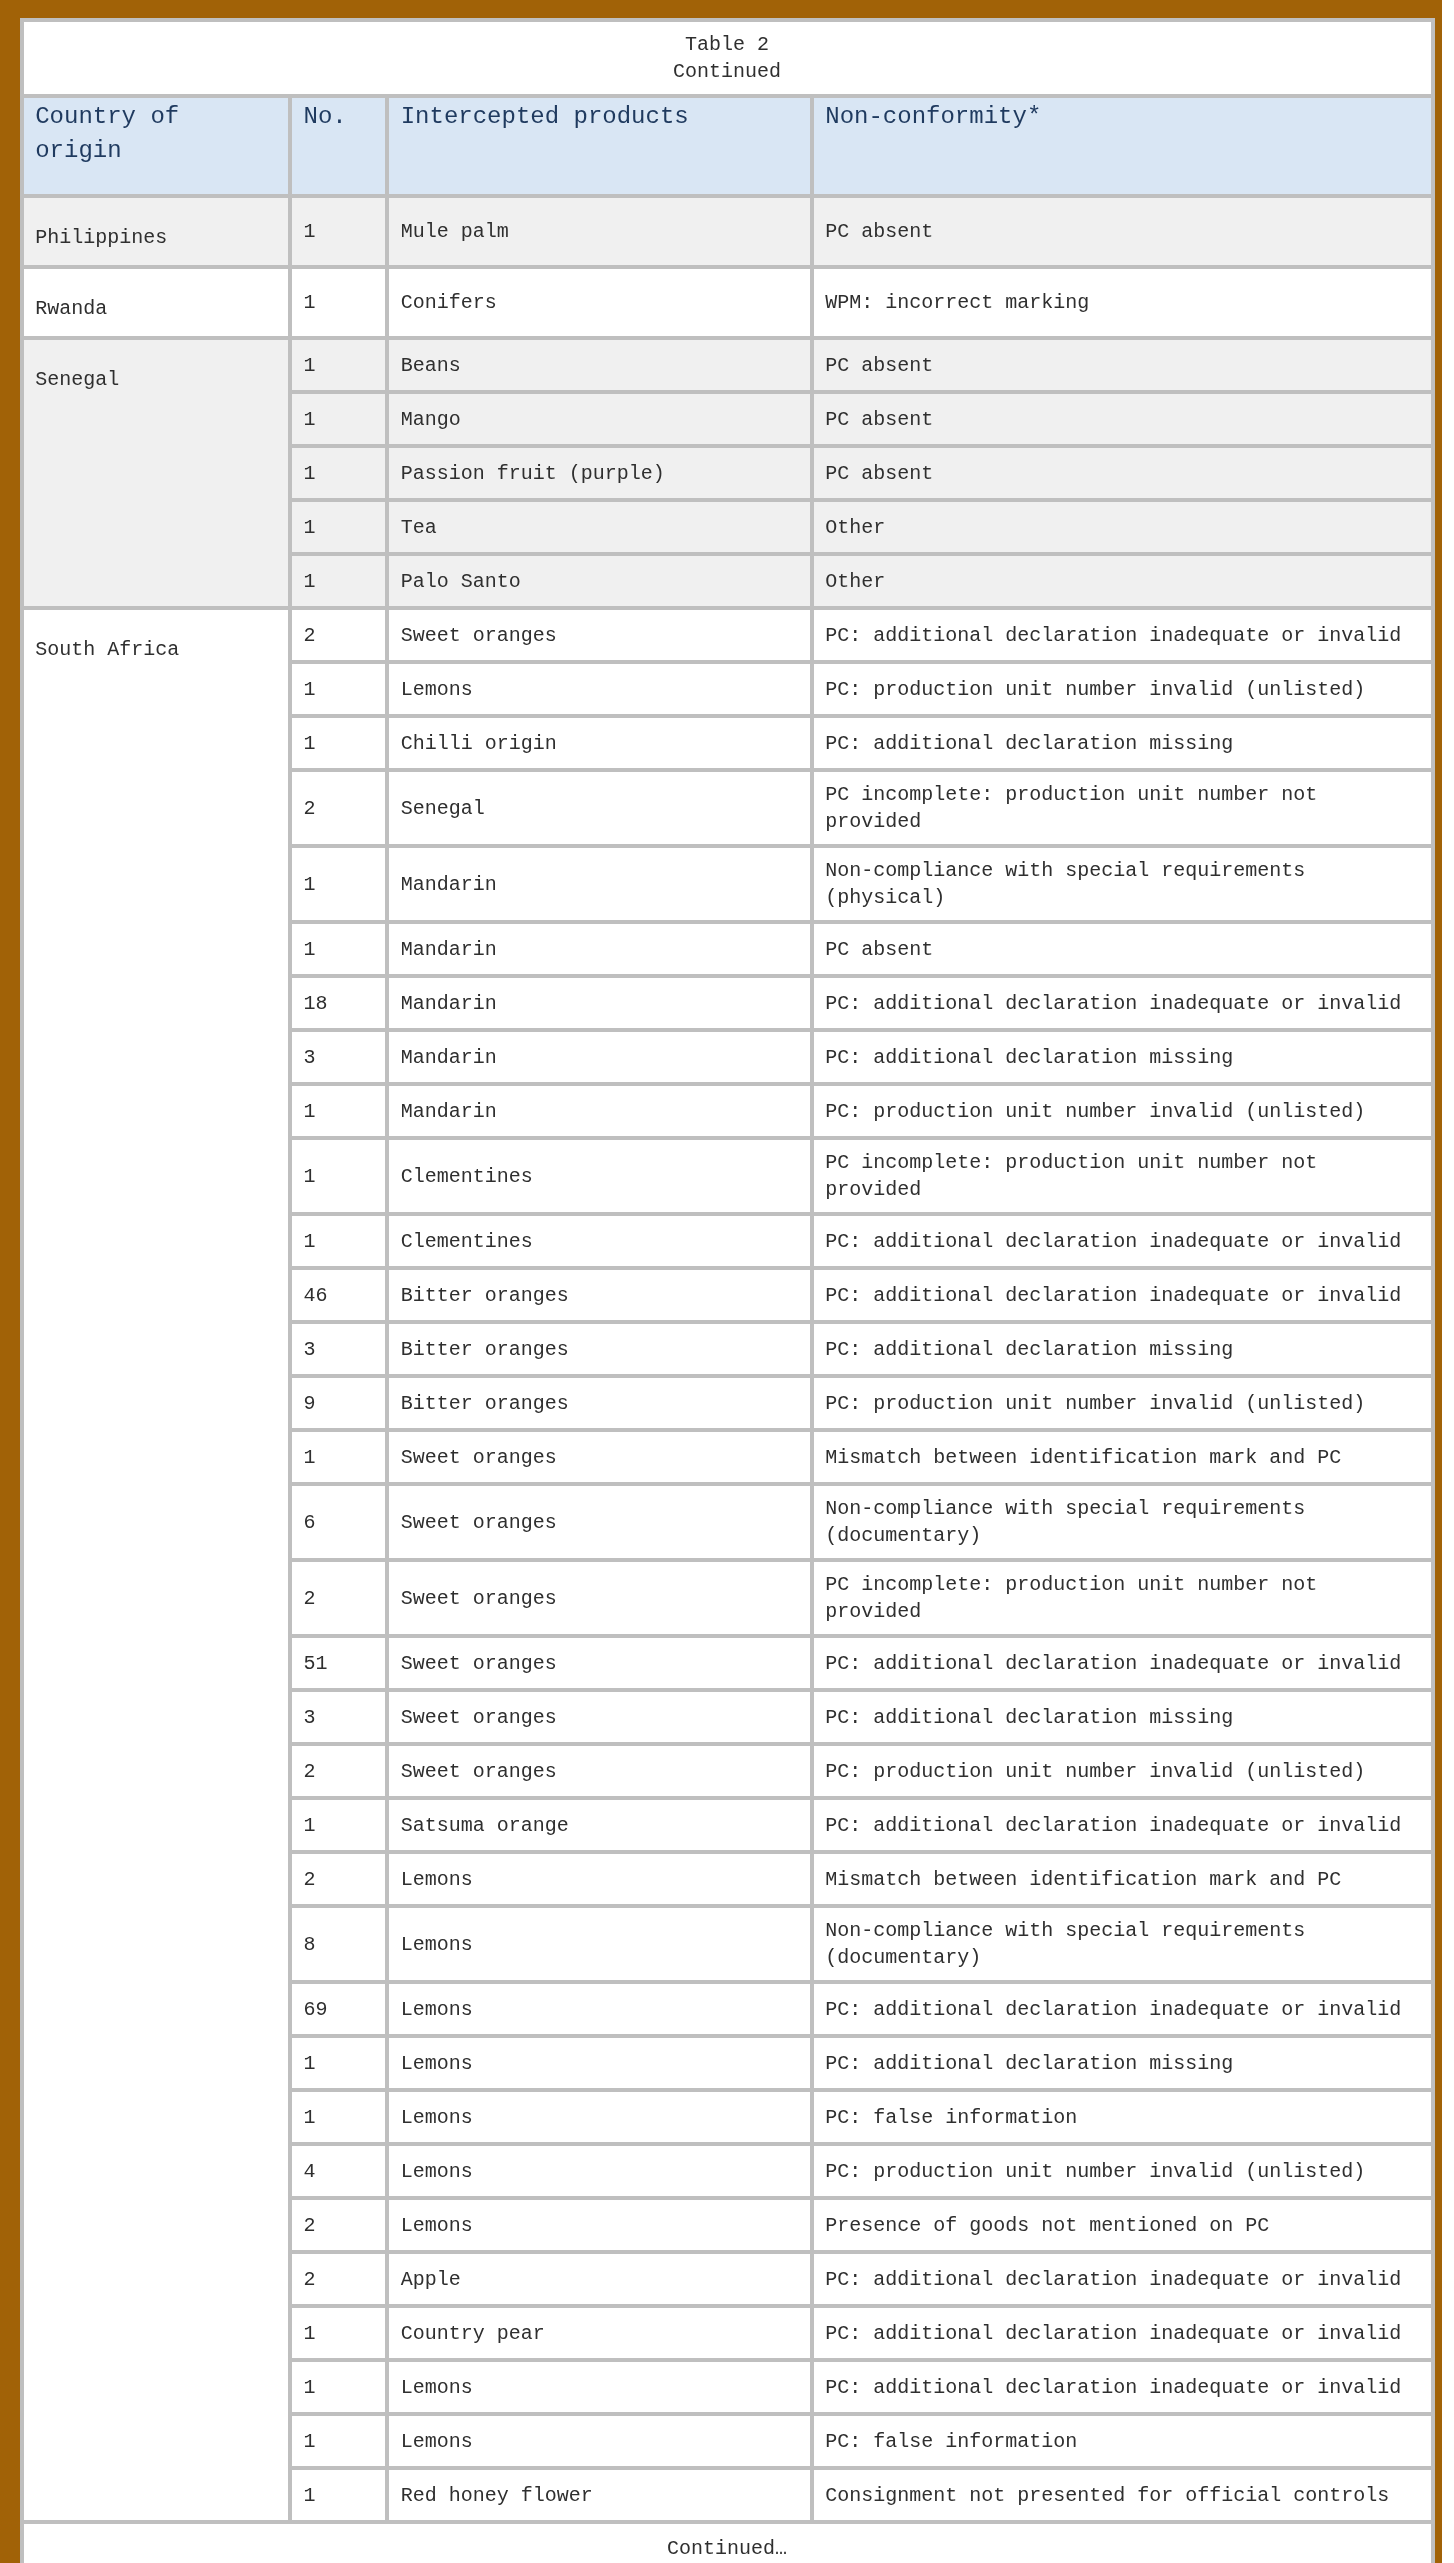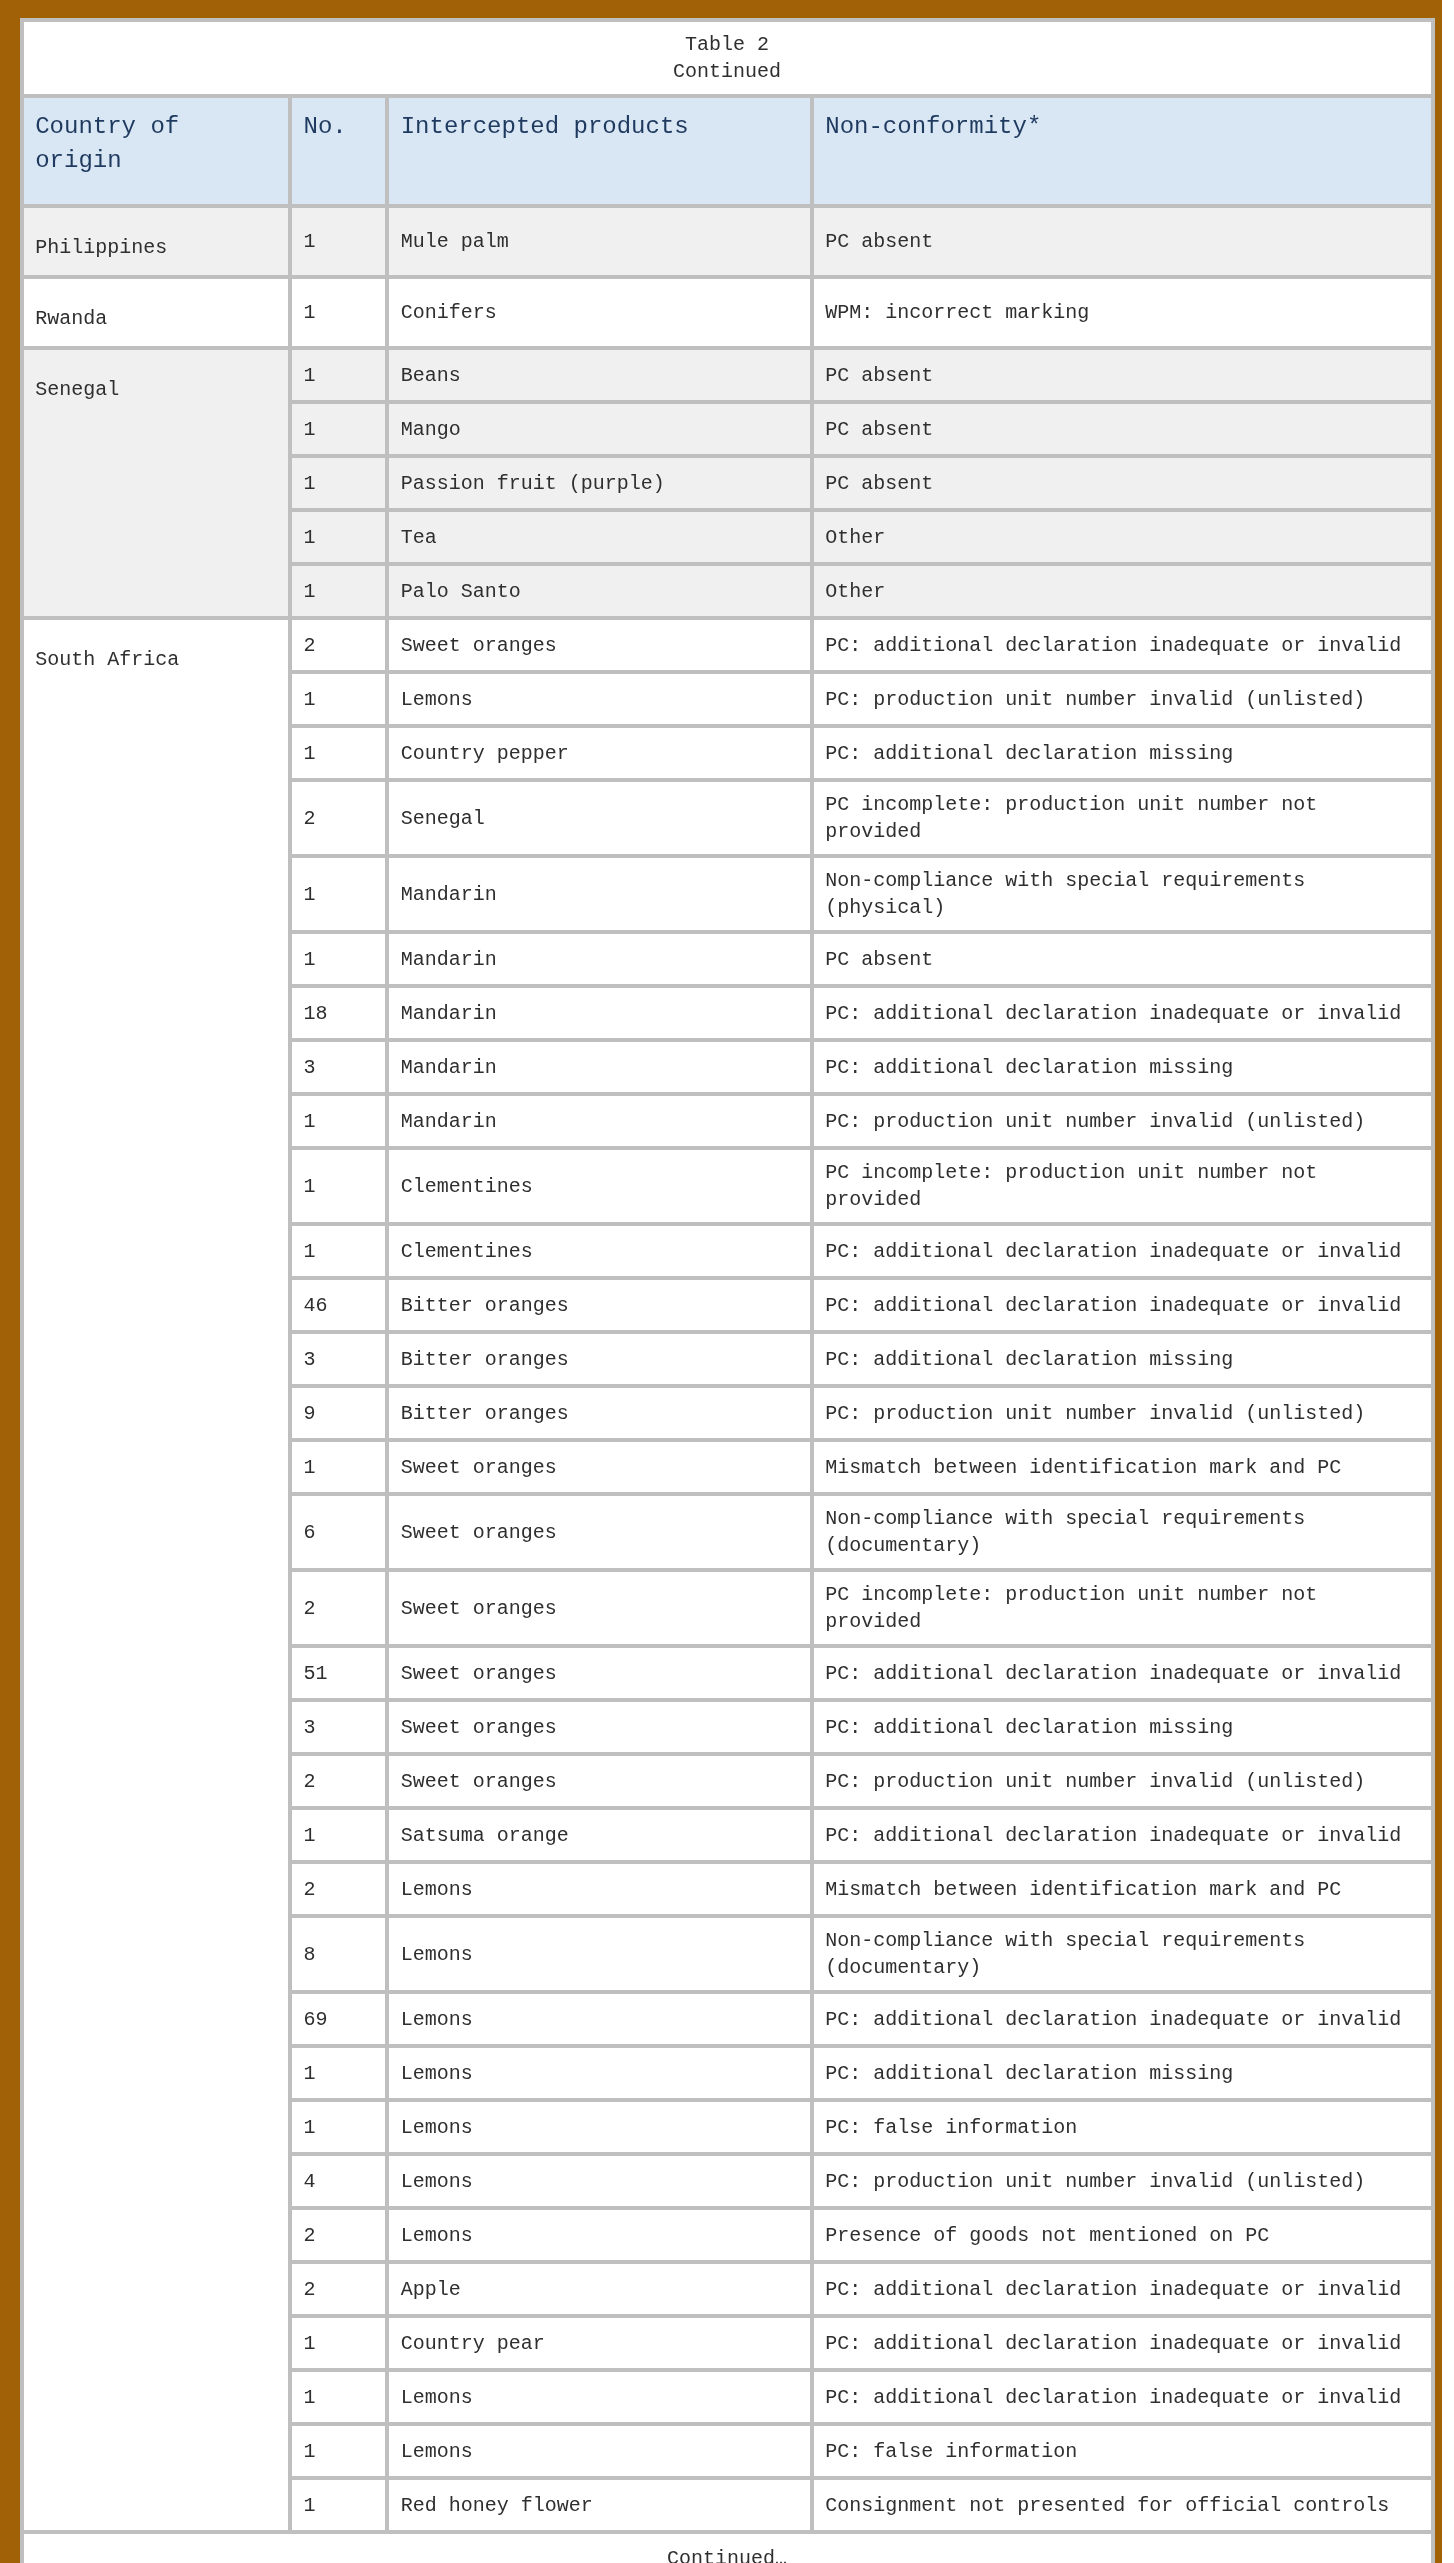--- a/index.html
+++ b/index.html
@@ -38,21 +38,21 @@
     text-align: center;
     white-space: pre-line;
     padding: 17px 13px;
   }
   tr.head-row td {
     background: var(--header_bg, #d9e6f4);
     color: var(--header_text, #1f3a5f);
     font-size: 24px;
     line-height: 34px;
     vertical-align: top;
-    padding-top: 12px;
+    padding-top: 2px;
     white-space: pre-line;
     height: 85px;
   }
   tbody.data td { height: 32px; }
   tbody.data td.col-country {
     vertical-align: top;
     padding-top: 26px;
   }
   tbody.data td.col-non { white-space: pre-line; }
   tbody.data tr.shaded td { background: var(--row_alt_bg, #f0f0f0); }
@@ -133,21 +133,21 @@
           <td class="col-product">Sweet oranges</td>
           <td class="col-non">PC: additional declaration inadequate or invalid</td>
         </tr>
         <tr class="plain">
           <td class="col-no">1</td>
           <td class="col-product">Lemons</td>
           <td class="col-non">PC: production unit number invalid (unlisted)</td>
         </tr>
         <tr class="plain">
           <td class="col-no">1</td>
-          <td class="col-product">Country pepper</td>
+          <td class="col-product">Chilli origin</td>
           <td class="col-non">PC: additional declaration missing</td>
         </tr>
         <tr class="plain">
           <td class="col-no">2</td>
           <td class="col-product">Senegal</td>
           <td class="col-non">PC incomplete: production unit number not provided</td>
         </tr>
         <tr class="plain">
           <td class="col-no">1</td>
           <td class="col-product">Mandarin</td>

